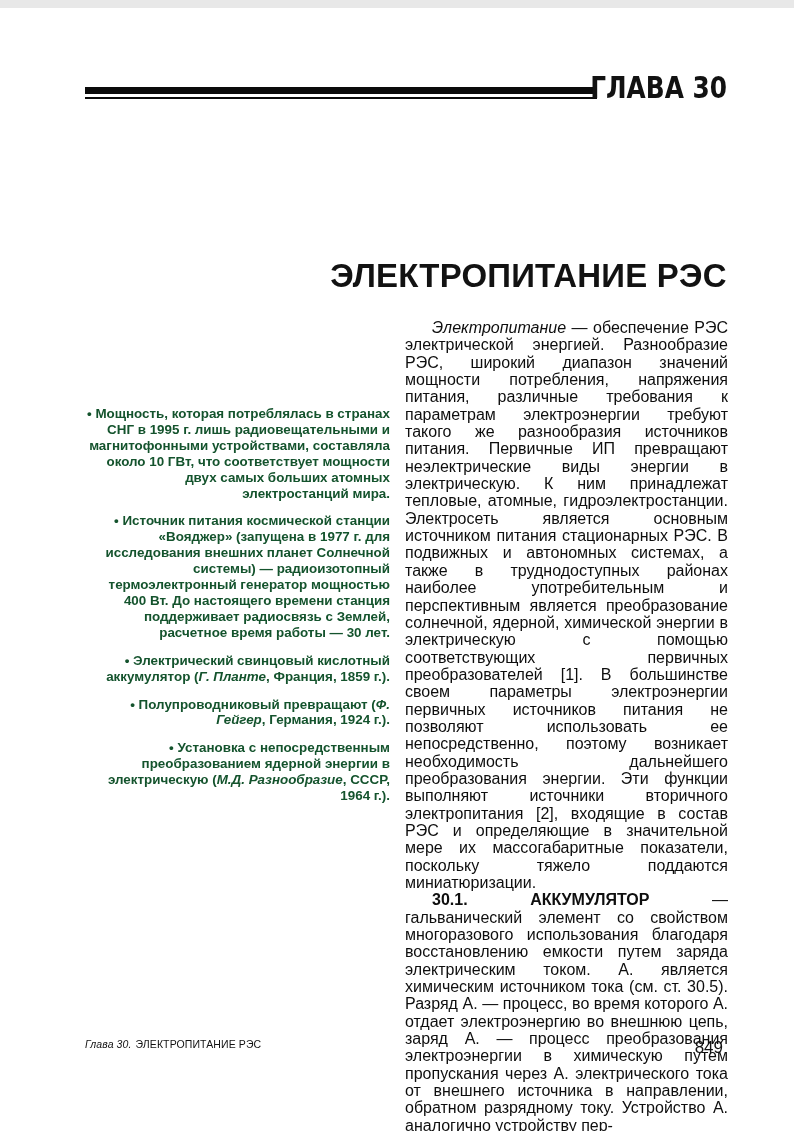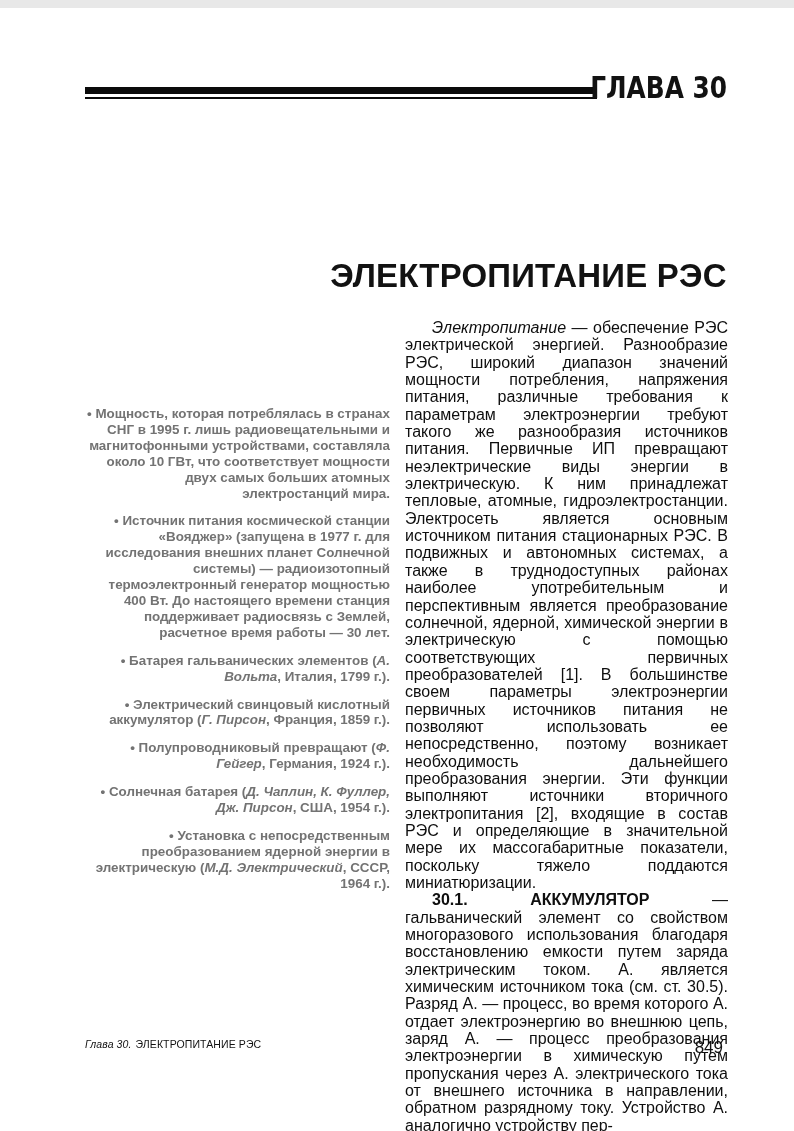--- a/index.html
+++ b/index.html
@@ -14,21 +14,21 @@
                  font-weight:900;font-size:31px;line-height:35px;letter-spacing:0;
                  transform:scaleX(0.8);transform-origin:100% 50%;white-space:nowrap;}
 
   
   .page-title{position:absolute;top:247px;right:67px;font-weight:700;font-size:34px;
               line-height:40px;letter-spacing:0.2px;white-space:nowrap;
               transform:scaleX(0.97);transform-origin:100% 50%;}
 
   
   .sidebar{position:absolute;left:85px;top:398px;width:305px;text-align:right;
-           font-size:13.4px;line-height:15.9px;font-weight:600;color:#737373;}
+           font-size:13.4px;line-height:15.9px;font-weight:600;color:#14532d;}
   .fact{margin-bottom:12px;}
   .it{font-style:italic;}
   .bd{font-weight:700;}
 
   
   .main-column{position:absolute;left:405px;top:311px;width:323px;
                font-family:Liberation Sans, sans-serif;font-size:16px;line-height:17.35px;
                text-align:justify;color:#0e0e0e;}
   .main-column p{margin:0;text-indent:27px;}
 
@@ -47,25 +47,23 @@
   <div class="chapter-header">
     <div class="double-rule"></div>
     <div class="chapter-label">ГЛАВА 30</div>
   </div>
 
   <div class="page-title">ЭЛЕКТРОПИТАНИЕ РЭС</div>
 
   <div class="sidebar">
       <div class="fact"><span>•&nbsp;</span><span>Мощность, которая потреблялась в странах СНГ в 1995 г. лишь радиовещательными и магнитофонными устройствами, составляла около 10 ГВт, что соответствует мощности двух самых больших атомных электростанций мира.</span></div>
       <div class="fact"><span>•&nbsp;</span><span>Источник питания космической станции «Вояджер» (запущена в 1977 г. для исследования внешних планет Солнечной системы) — радиоизотопный термоэлектронный генератор мощностью 400 Вт. До настоящего времени станция поддерживает радиосвязь с Землей, расчетное время работы — 30 лет.</span></div>
-      <div class="fact"><span>•&nbsp;</span><span>Батарея гальванических элементов (</span><span class="it">А. Вольта</span><span>, Италия, 1799 г.).</span></div>
-      <div class="fact"><span>•&nbsp;</span><span>Электрический свинцовый кислотный аккумулятор (</span><span class="it">Г. Пирсон</span><span>, Франция, 1859 г.).</span></div>
+      <div class="fact"><span>•&nbsp;</span><span>Электрический свинцовый кислотный аккумулятор (</span><span class="it">Г. Планте</span><span>, Франция, 1859 г.).</span></div>
       <div class="fact"><span>•&nbsp;</span><span>Полупроводниковый превращают (</span><span class="it">Ф. Гейгер</span><span>, Германия, 1924 г.).</span></div>
-      <div class="fact"><span>•&nbsp;</span><span>Солнечная батарея (</span><span class="it">Д. Чаплин, К. Фуллер, Дж. Пирсон</span><span>, США, 1954 г.).</span></div>
-      <div class="fact"><span>•&nbsp;</span><span>Установка с непосредственным преобразованием ядерной энергии в электрическую (</span><span class="it">М.Д. Электрический</span><span>, СССР, 1964 г.).</span></div>
+      <div class="fact"><span>•&nbsp;</span><span>Установка с непосредственным преобразованием ядерной энергии в электрическую (</span><span class="it">М.Д. Разнообразие</span><span>, СССР, 1964 г.).</span></div>
     </div>
 
   <div class="main-column">
       <p><span class="it">Электропитание</span><span> — обеспечение РЭС электрической энергией. Разнообразие РЭС, широкий диапазон значений мощности потребления, напряжения питания, различные требования к параметрам электроэнергии требуют такого же разнообразия источников питания. Первичные ИП превращают неэлектрические виды энергии в электрическую. К ним принадлежат тепловые, атомные, гидроэлектростанции. Электросеть является основным источником питания стационарных РЭС. В подвижных и автономных системах, а также в труднодоступных районах наиболее употребительным и перспективным является преобразование солнечной, ядерной, химической энергии в электрическую с помощью соответствующих первичных преобразователей [1]. В большинстве своем параметры электроэнергии первичных источников питания не позволяют использовать ее непосредственно, поэтому возникает необходимость дальнейшего преобразования энергии. Эти функции выполняют источники вторичного электропитания [2], входящие в состав РЭС и определяющие в значительной мере их массогабаритные показатели, поскольку тяжело поддаются миниатюризации.</span></p>
       <p><span class="bd">30.1. АККУМУЛЯТОР</span><span> — гальванический элемент со свойством многоразового использования благодаря восстановлению емкости путем заряда электрическим током. А. является химическим источником тока (см. ст. 30.5). Разряд А. — процесс, во время которого А. отдает электроэнергию во внешнюю цепь, заряд А. — процесс преобразования электроэнергии в химическую путем пропускания через А. электрического тока от внешнего источника в направлении, обратном разрядному току. Устройство А. аналогично устройству пер-</span></p>
     </div>
 
   <div class="footer">
     <div class="footer-left">
       <span class="it">Глава 30.</span><span class="rest">ЭЛЕКТРОПИТАНИЕ РЭС</span>

